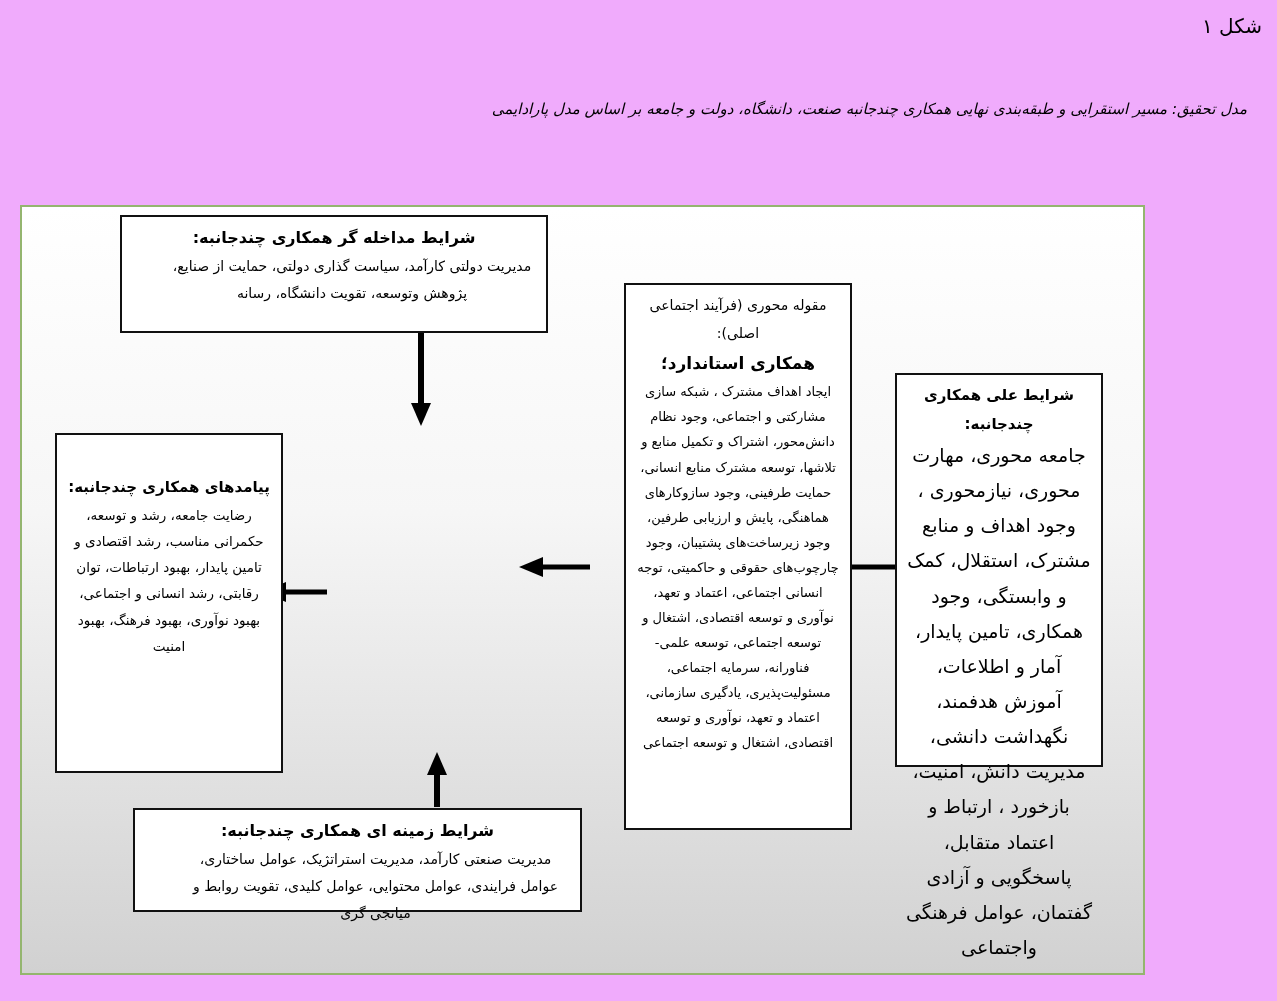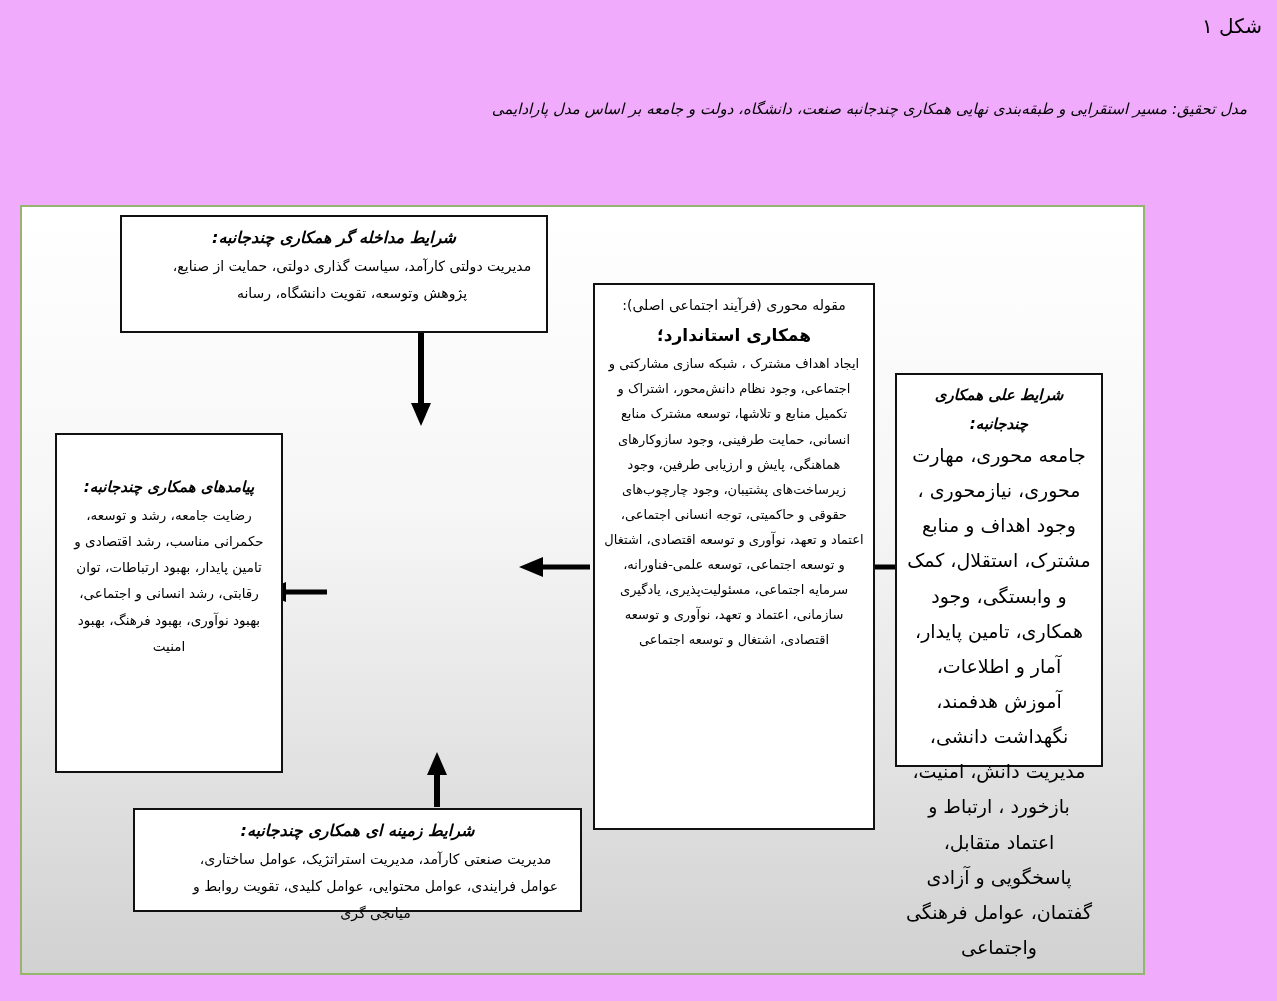--- a/index.html
+++ b/index.html
@@ -57,28 +57,27 @@
     border: 2px solid #111111;
     text-align: center;
     direction: rtl;
     color: #000;
     padding: 6px 8px;
   }
   .box-title {
     font-weight: bold;
     font-size: 15px;
     line-height: 1.9;
-    font-style: italic;
   }
   .box-body {
     font-size: 13px;
     line-height: 1.95;
   }
   .box-intervening { left: 98px;  top: 8px;   width: 428px; height: 118px; }
-  .box-core        { left: 571px; top: 76px;  width: 282px; height: 547px; }
+  .box-core        { left: 602px; top: 76px;  width: 228px; height: 547px; }
   .box-causal      { left: 873px; top: 166px; width: 208px; height: 394px; }
   .box-strategies  { left: 305px; top: 218px; width: 191px; height: 327px; }
   .box-outcomes    { left: 33px;  top: 226px; width: 228px; height: 340px; padding-top: 38px; }
   .box-contextual  { left: 111px; top: 601px; width: 449px; height: 104px; }
   .box-intervening .box-title, .box-contextual .box-title { font-size: 16px; }
   .core-heading {
     font-weight: normal;
     font-size: 14px;
     line-height: 2.0;
   }

